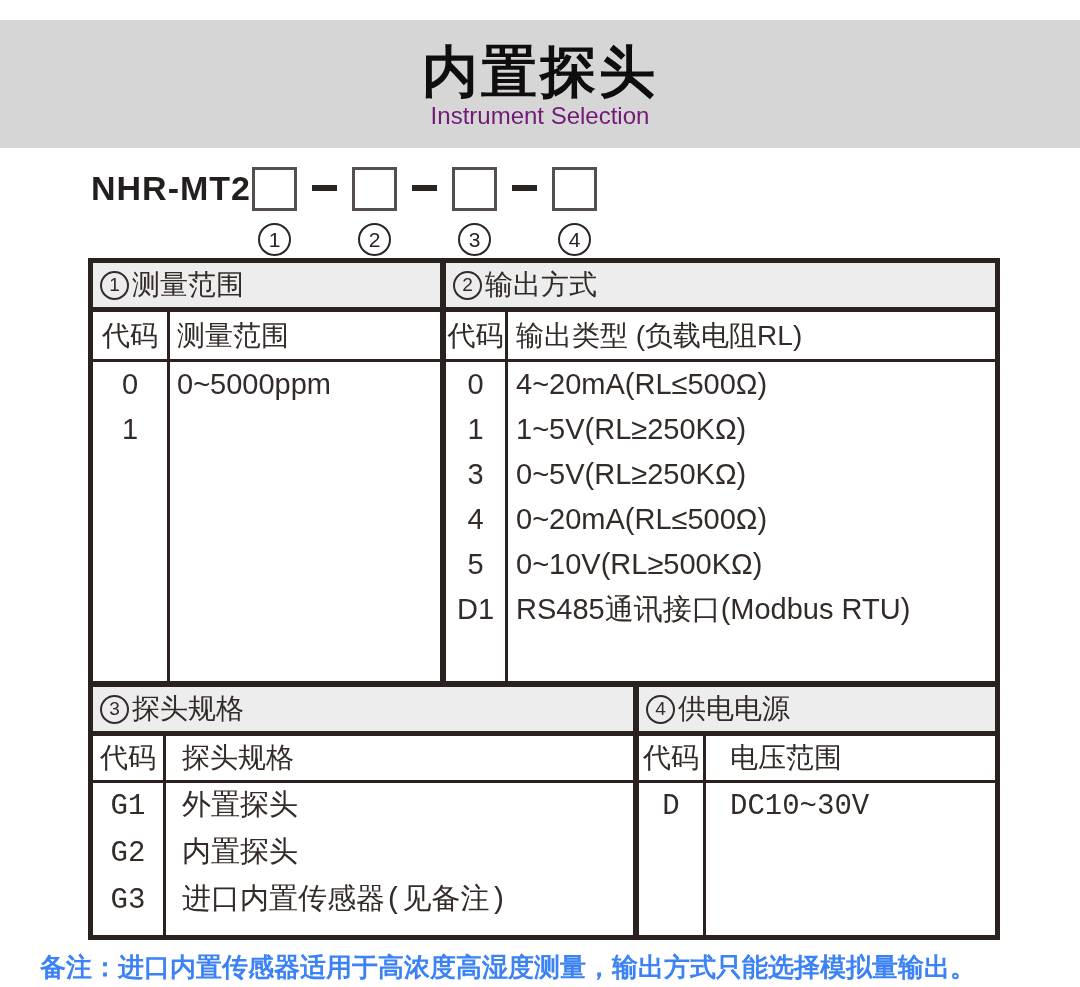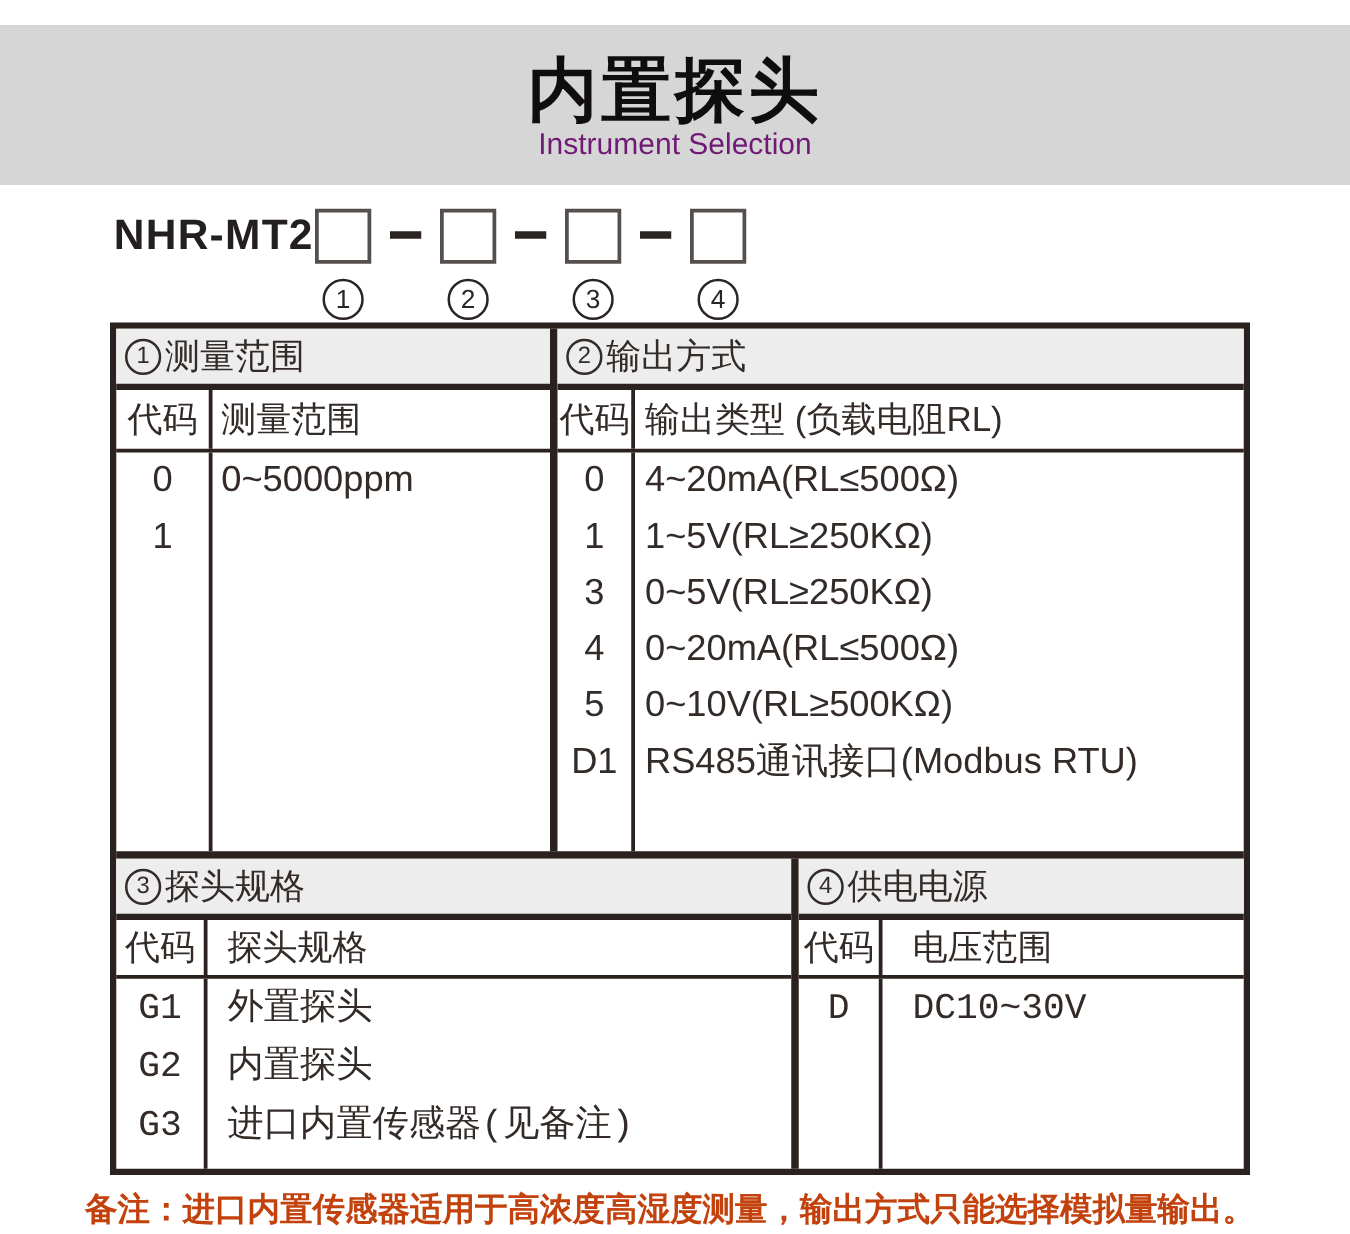--- a/index.html
+++ b/index.html
@@ -47,21 +47,21 @@
   .t1 .code{width:77px;} .t2 .code{width:62px;} .t3 .code{width:73px;} .t4 .code{width:67px;}
   .t1 .desc{padding-left:7px;} .t2 .desc{padding-left:8px;}
   .t3 .desc{padding-left:16px;} .t4 .desc{padding-left:24px;}
   .top-t .col-hdr{height:47px;line-height:47px;}
   .bot-t .col-hdr{height:44px;line-height:44px;}
   .top-t .cell-line{height:45px;line-height:45px;}
   .bot-t .cell-line{height:47px;line-height:47px;font-family:Liberation Mono, monospace;}
   .cell-line{white-space:nowrap;}
 
   
-  .note{position:absolute;left:40px;top:950px;font-size:26px;font-weight:bold;color:#c2410c;white-space:nowrap;margin-left:28px;}
+  .note{position:absolute;left:40px;top:950px;font-size:26px;font-weight:bold;color:#3b82f6;white-space:nowrap;}
 </style>
 </head>
 <body>
 
 <div class="page">
 
   <header class="banner">
     <h1>内置探头</h1>
     <div class="subtitle">Instrument Selection</div>
   </header>

